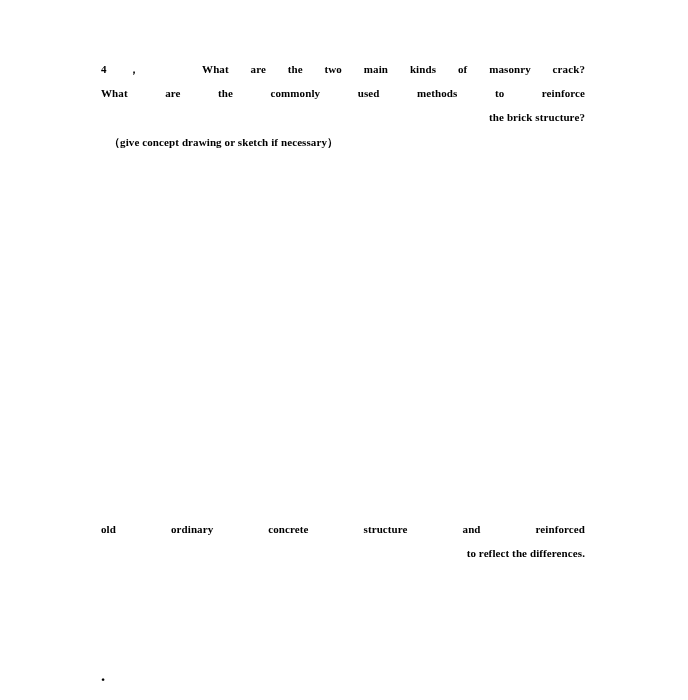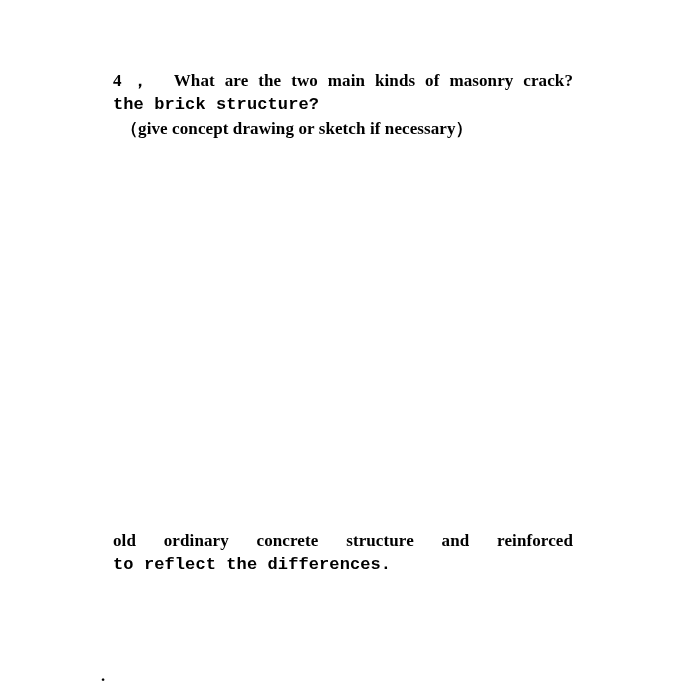--- a/index.html
+++ b/index.html
@@ -27,42 +27,41 @@
   }
 
   
   .text-block {
     position: absolute;
     left: 101px;
     width: 484px;
   }
 
   .q-para {
-    font-size: 17px;
+    font-size: 11px;
     font-weight: bold;
     line-height: 24.2px;
     letter-spacing: 0.1px;
-    margin: 12px;
+    margin: 0;
     color: #000000;
   }
 
   
   .line-justify {
     display: block;
     text-align: justify;
     text-align-last: justify;
     white-space: pre-wrap;
   }
 
   
   .line-flush {
     display: block;
-    text-align: left;
+    text-align: right;
     white-space: pre-wrap;
-    font-family: Liberation Mono, monospace;
   }
 
   
   .line-indent {
     display: block;
     text-align: left;
     white-space: pre-wrap;
     padding-left: 8px;
   }
 
@@ -86,20 +85,21 @@
   }
 </style>
 </head>
 <body>
 
 <div class="page">
 
   <div class="text-block" id="question-4-block">
     <p class="q-para">
       <span class="line-justify">4 ，  What are the two main kinds of masonry crack?</span>
+      <span class="line-justify">What are the commonly used methods to reinforce</span>
       <span class="line-flush">the brick structure?</span>
       <span class="line-indent">（give concept drawing or sketch if necessary）</span>
     </p>
   </div>
 
   <div class="blank-answer-area text-block" id="answer-space-4"></div>
 
   <div class="text-block" id="question-5-block">
     <p class="q-para">
       <span class="line-justify">old ordinary concrete structure and reinforced</span>

